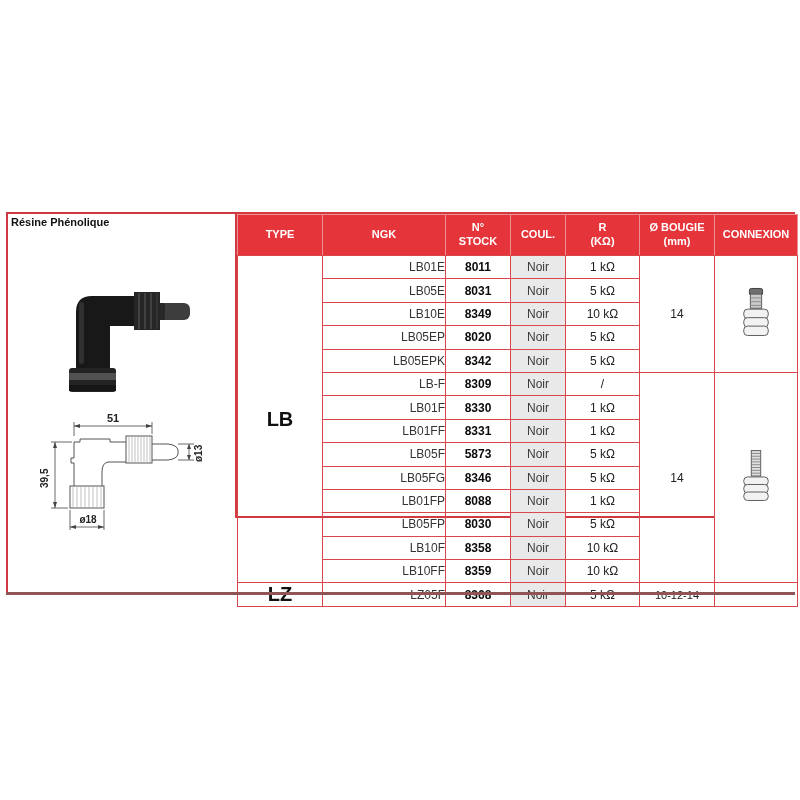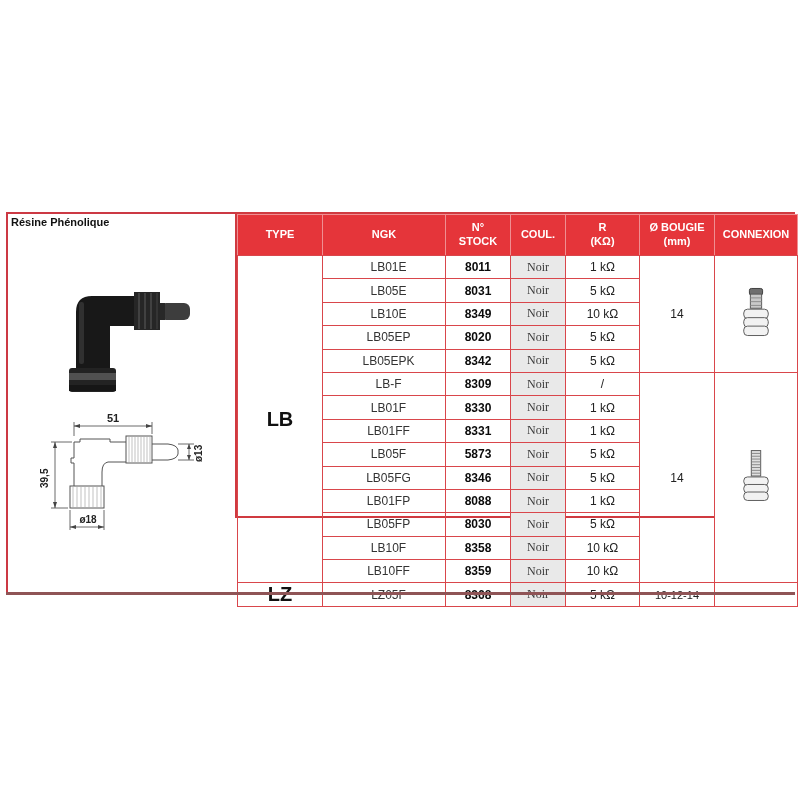--- a/index.html
+++ b/index.html
@@ -14,23 +14,23 @@
 
   
   .tablewrap{position:absolute;left:235px;top:212px;width:560px;height:306px;box-sizing:border-box;
              border:2px solid #d03a40;background:#fff;}
   table{border-collapse:collapse;table-layout:fixed;width:100%;height:100%;}
   th{background:#e5353a;color:#fff;font-size:11px;font-weight:bold;text-align:center;
      border:1px solid #ef8f92;border-bottom:1px solid #d9464b;height:40px;line-height:1.25;padding:0;}
   th .hl{display:block;}
   td{border:1px solid #d9464b;font-size:12px;color:#222;text-align:center;vertical-align:middle;
      padding:0;height:22.4px;overflow:hidden;}
-  td.ngk{text-align:center;padding-left:9px;color:#333;}
+  td.ngk{text-align:right;padding-left:9px;color:#333;}
   td.stock{font-weight:bold;color:#0a0a0a;margin-top:48px;}
-  td.coul{background:#e9e9e9;color:#3a3a3a;font-family:Liberation Serif, serif;}
+  td.coul{background:#e9e9e9;color:#3a3a3a;}
   td.type{font-size:20px;font-weight:bold;color:#111;}
   td.bougie{font-size:12px;}
   td.bougie.multi{font-size:11px;}
   td.conn{background:#fff;}
 
   .baseline{position:absolute;left:6px;top:592px;width:789px;height:3px;background:#8f5456;}
 
   svg text{font-family:"Liberation Sans",sans-serif;}
 </style>
 </head>

